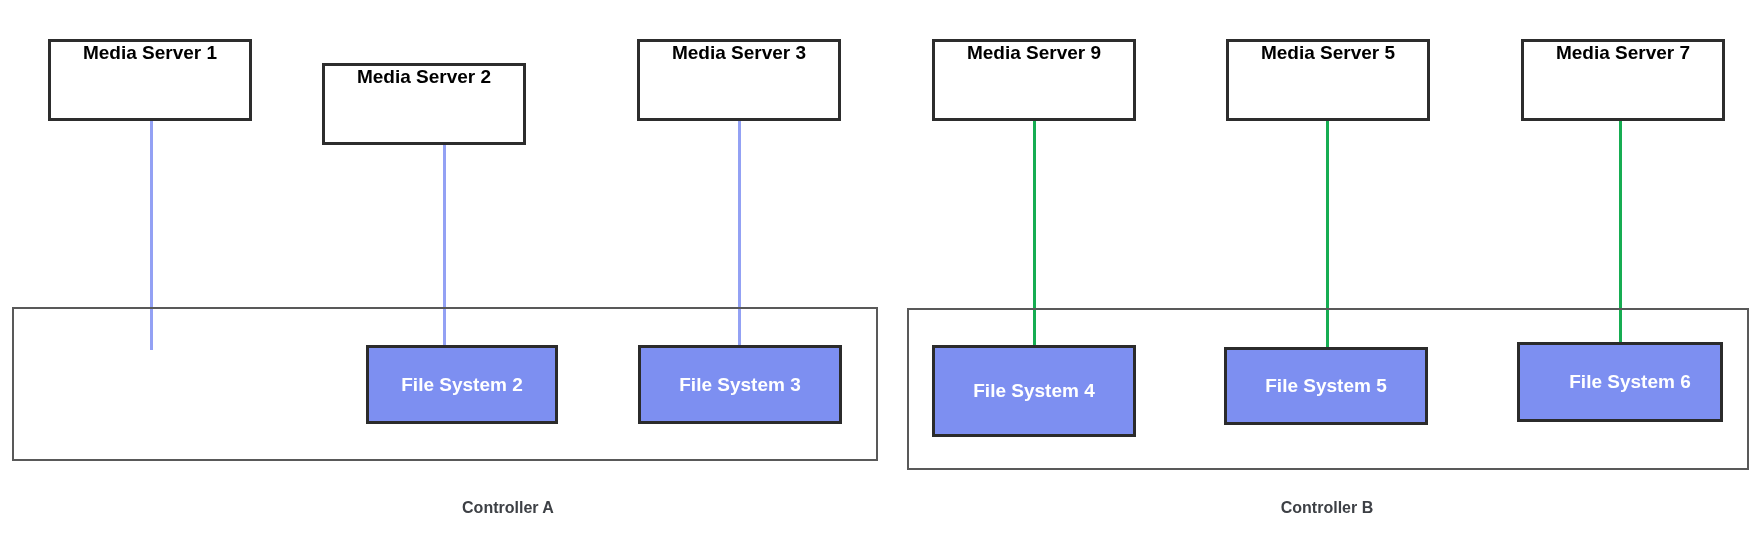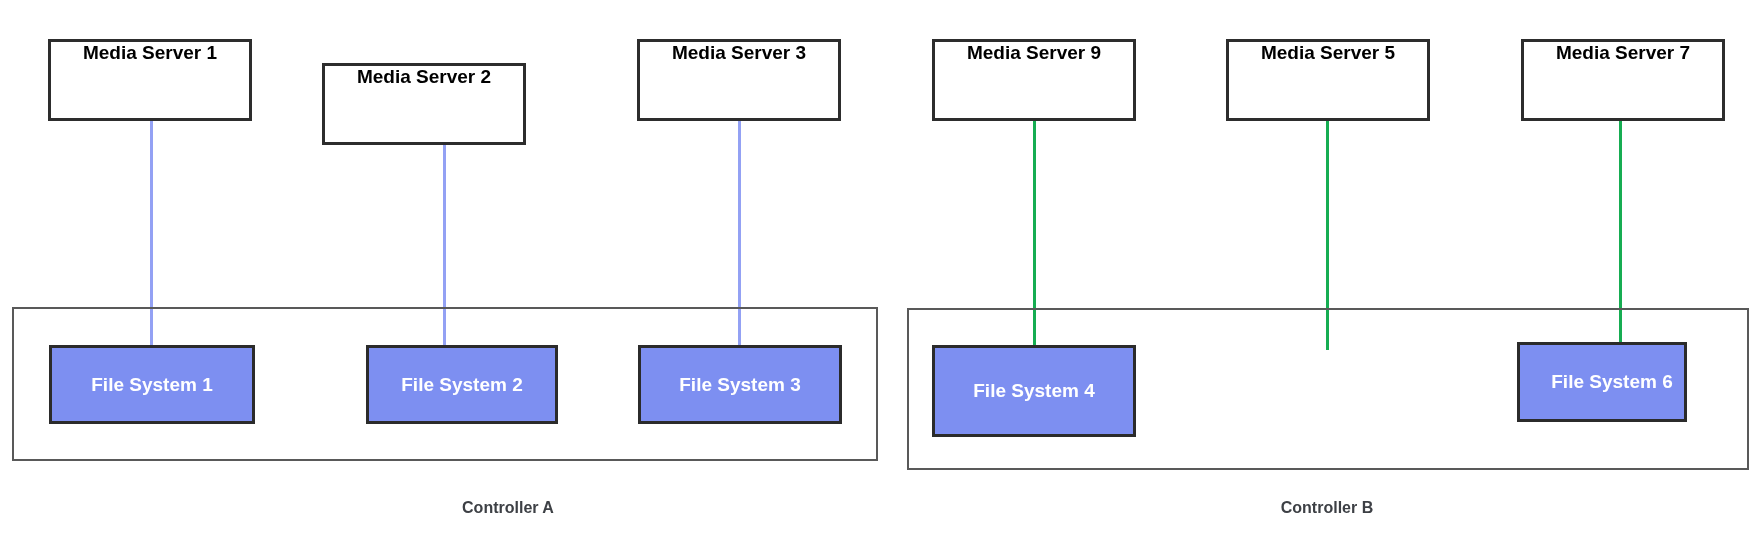--- a/index.html
+++ b/index.html
@@ -95,32 +95,32 @@
   <div class="ms-node" style="left:932px;">
     <span class="label">Media Server 9</span>
   </div>
   <div class="ms-node" style="left:1226px;">
     <span class="label">Media Server 5</span>
   </div>
   <div class="ms-node" style="left:1521px;">
     <span class="label">Media Server 7</span>
   </div>
 
-  <div class="fs-node" style="left:49px;   top:345px; width:206px; height:79px;">
-    <span class="label">File System 1</span>
-  </div>
   <div class="fs-node" style="left:343px;  top:345px; width:192px; height:79px;margin-left:23px;">
     <span class="label">File System 2</span>
   </div>
   <div class="fs-node" style="left:638px;  top:345px; width:204px; height:79px;">
     <span class="label">File System 3</span>
   </div>
   <div class="fs-node" style="left:932px;  top:345px; width:204px; height:92px;">
     <span class="label">File System 4</span>
   </div>
-  <div class="fs-node" style="left:1517px; top:342px; width:170px; height:80px;padding-left:20px;">
+  <div class="fs-node" style="left:1224px; top:347px; width:204px; height:78px;">
+    <span class="label">File System 5</span>
+  </div>
+  <div class="fs-node" style="left:1517px; top:342px; width:206px; height:80px;padding-left:20px;">
     <span class="label">File System 6</span>
   </div>
 
   <div class="controller-label" style="left:348px;">Controller A</div>
   <div class="controller-label" style="left:1167px;">Controller B</div>
 
 </div>
 
 </body></html>

